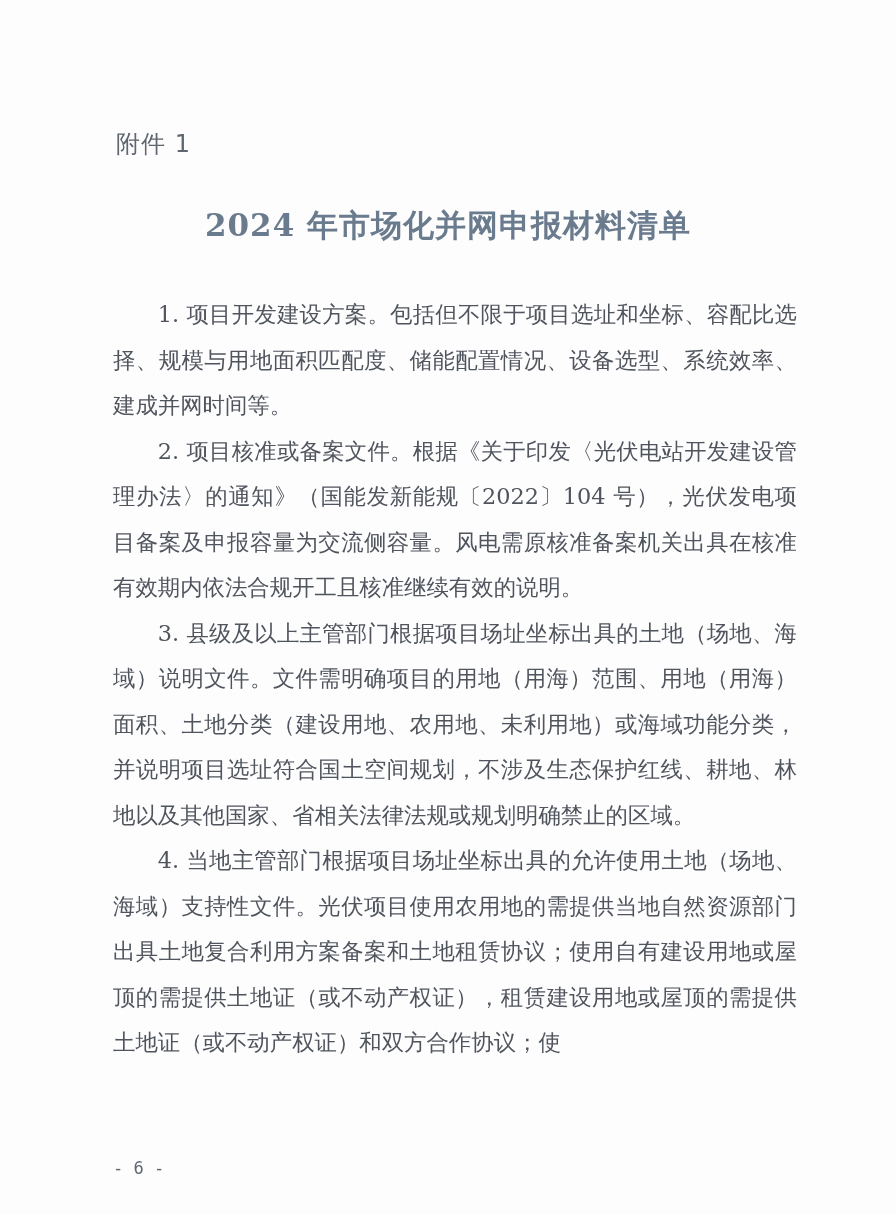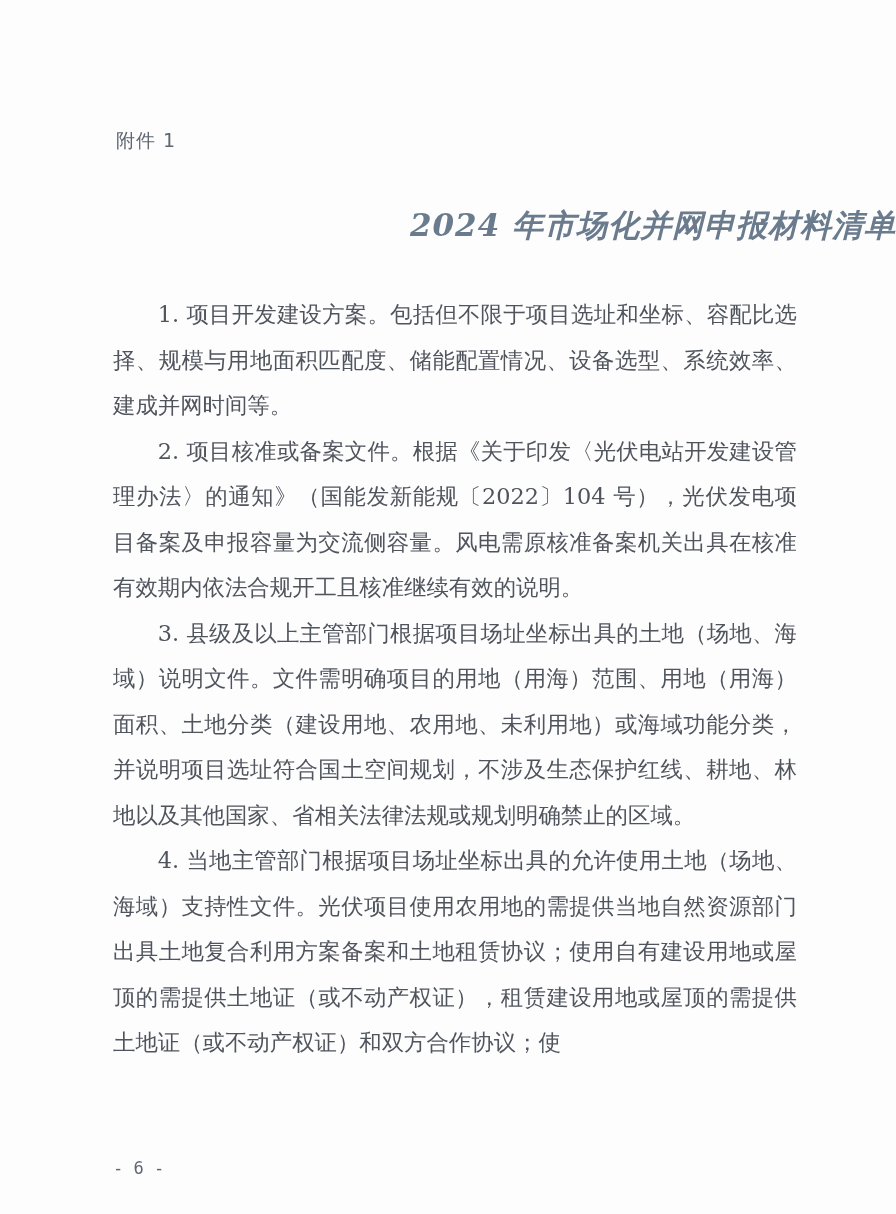--- a/index.html
+++ b/index.html
@@ -1,26 +1,26 @@
 <!DOCTYPE html>
 <html><head>
 <meta charset="utf-8">
 <style>
   html, body { margin: 0; padding: 0; }
   body {
     width: 896px; height: 1214px; background: #fdfdfe; position: relative; overflow: hidden;
     font-family: "DejaVu Serif", "Liberation Serif", serif; color: #4a4f57;
   }
   .attach {
-    position: absolute; left: 116px; top: 128px; font-size: 19px; color: #5e6670;
+    position: absolute; left: 116px; top: 128px; font-size: 24px; color: #5e6670;
     font-family: "DejaVu Sans", "Liberation Sans", sans-serif; letter-spacing: 1px;
   }
   .title {
-    position: absolute; left: 0; width: 896px; top: 205px; text-align: right;
-    font-size: 31px; font-weight: bold; color: #6b7b8e; letter-spacing: 1px; font-style: italic;
+    position: absolute; left: 0; width: 896px; top: 205px; text-align: center;
+    font-size: 31px; font-weight: bold; color: #6b7b8e; letter-spacing: 1px;
   }
   .body {
     position: absolute; left: 113px; top: 292px; width: 684px;
     font-size: 22.4px; line-height: 45.5px; color: #50555d;
   }
   .para { margin: 0; text-indent: 2em; text-align: justify; text-align-last: left; }
   .footer {
     position: absolute; left: 113px; top: 1158px; font-size: 17px; color: #5e6670;
     font-family: "DejaVu Sans Mono", monospace;
   }

